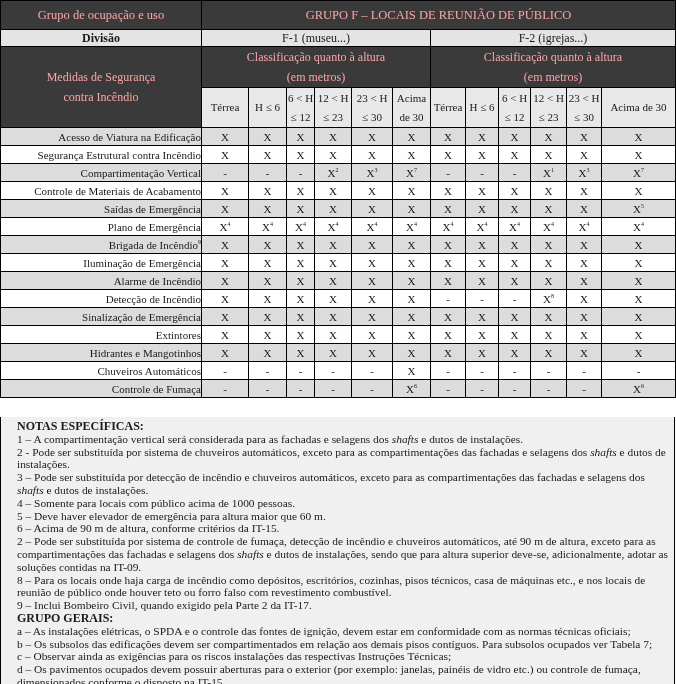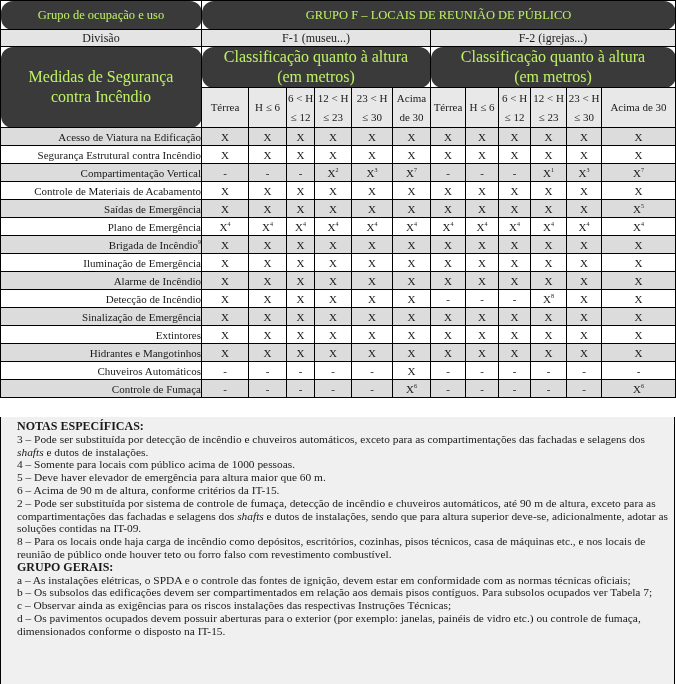--- a/index.html
+++ b/index.html
@@ -1,25 +1,25 @@
 <!DOCTYPE html>
 <html><head>
 <meta charset="utf-8">
 <style>
   * { box-sizing: border-box; }
   html, body { margin: 0; padding: 0; background: #ffffff; }
   body { width: 676px; height: 684px; overflow: hidden; font-family: "Liberation Serif", "DejaVu Serif", serif; color: #1a1a1a; }
   .wrap { position: relative; width: 676px; height: 684px; }
   table.main { border-collapse: collapse; table-layout: fixed; width: 675px; position: absolute; left: 0; top: 0; }
   table.main td, table.main th { border: 1px solid #000; padding: 0; text-align: center; vertical-align: middle; font-weight: normal; overflow: hidden; }
-  .dark { background: #3a3a3a; color: #bef264; font-weight: bold; border-radius: 12px; }
+  .dark { background: #3a3a3a; color: #fca5a5; font-weight: bold; }
   .hdr-title { height: 29px; font-size: 12.5px; font-weight: bold; }
   .div-row td { height: 17px; font-size: 12px; background: #e4e4e4; }
-  .div-row td.dlabel { font-weight: normal; margin-left: 12px; }
-  .class-row td { height: 39px; font-size: 16px; font-weight: bold; line-height: 20px; }
+  .div-row td.dlabel { font-weight: bold; margin-left: 12px; }
+  .class-row td { height: 39px; font-size: 12px; font-weight: bold; line-height: 20px; }
   .sub-row td { height: 40px; font-size: 11px; background: #e8e8e8; line-height: 19px; }
   .measures { font-size: 12px; line-height: 20px; }
   tr.data td { height: 18px; font-size: 11px; font-family: "Liberation Serif", serif; }
   tr.data td.lbl { text-align: right; }
   tr.data.g td { background: #dcdcdc; }
   tr.data.w td { background: #ffffff; }
   sup { font-size: 6px; vertical-align: 5px; line-height: 0; }
   .notes { position: absolute; left: 0; top: 397px; width: 675px; height: 285px; border: 1px solid #000; border-top: none; background: #f0f0f0; padding: 3px 2px 0 16px; font-size: 11.4px; line-height: 12.8px; margin-top: 20px; }
   .notes .nh { font-weight: bold; font-size: 12px; }
   .notes p { margin: 0; }
@@ -340,26 +340,29 @@
           <td><span>-</span></td>
           <td><span>-</span></td>
           <td><span>X</span><sup>6</sup></td>
         </tr>
       </tbody>
   </table>
 
   <div class="notes">
     <div class="nh">NOTAS ESPECÍFICAS:</div>
     <div id="specific-notes">
+        <p><span>1 – A compartimentação vertical será considerada para as fachadas e selagens dos </span><i>shafts</i><span> e dutos de instalações.</span></p>
+        <p><span>2 - Pode ser substituída por sistema de chuveiros automáticos, exceto para as compartimentações das fachadas e selagens dos </span><i>shafts</i><span> e dutos de instalações.</span></p>
         <p><span>3 – Pode ser substituída por detecção de incêndio e chuveiros automáticos, exceto para as compartimentações das fachadas e selagens dos </span><i>shafts</i><span> e dutos de instalações.</span></p>
         <p><span>4 – Somente para locais com público acima de 1000 pessoas.</span></p>
         <p><span>5 – Deve haver elevador de emergência para altura maior que 60 m.</span></p>
         <p><span>6 – Acima de 90 m de altura, conforme critérios da IT-15.</span></p>
         <p><span>2 – Pode ser substituída por sistema de controle de fumaça, detecção de incêndio e chuveiros automáticos, até 90 m de altura, exceto para as compartimentações das fachadas e selagens dos </span><i>shafts</i><span> e dutos de instalações, sendo que para altura superior deve-se, adicionalmente, adotar as soluções contidas na IT-09.</span></p>
         <p><span>8 – Para os locais onde haja carga de incêndio como depósitos, escritórios, cozinhas, pisos técnicos, casa de máquinas etc., e nos locais de reunião de público onde houver teto ou forro falso com revestimento combustível.</span></p>
+        <p><span>9 – Inclui Bombeiro Civil, quando exigido pela Parte 2 da IT-17.</span></p>
       </div>
     <div class="nh">GRUPO GERAIS:</div>
     <div id="general-notes">
         <p>a – As instalações elétricas, o SPDA e o controle das fontes de ignição, devem estar em conformidade com as normas técnicas oficiais;</p>
         <p>b – Os subsolos das edificações devem ser compartimentados em relação aos demais pisos contíguos. Para subsolos ocupados ver Tabela 7;</p>
         <p>c – Observar ainda as exigências para os riscos instalações das respectivas Instruções Técnicas;</p>
         <p>d – Os pavimentos ocupados devem possuir aberturas para o exterior (por exemplo: janelas, painéis de vidro etc.) ou controle de fumaça, dimensionados conforme o disposto na IT-15.</p>
       </div>
   </div>
 </div>

